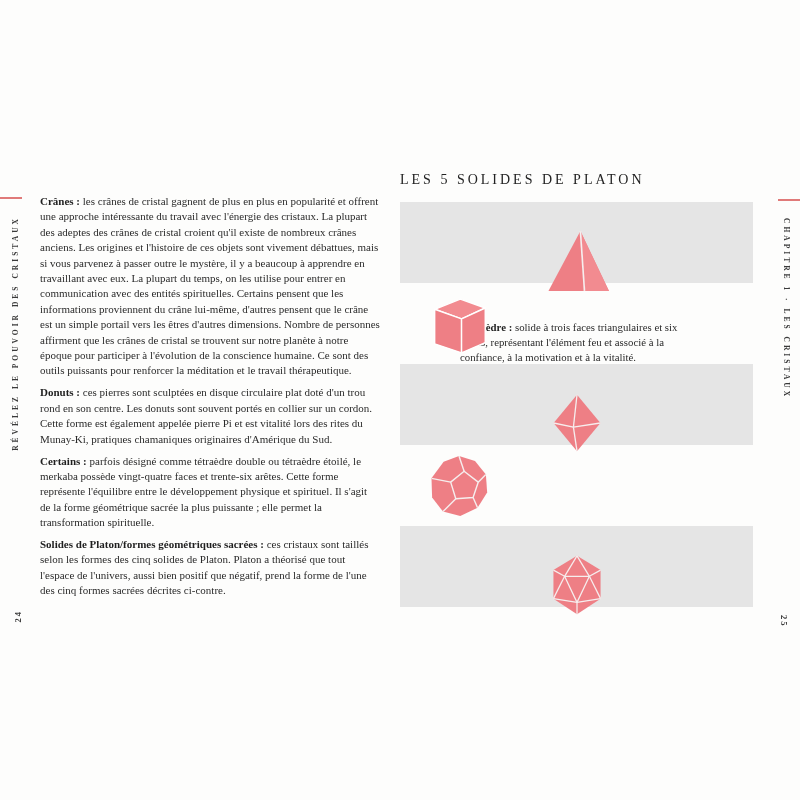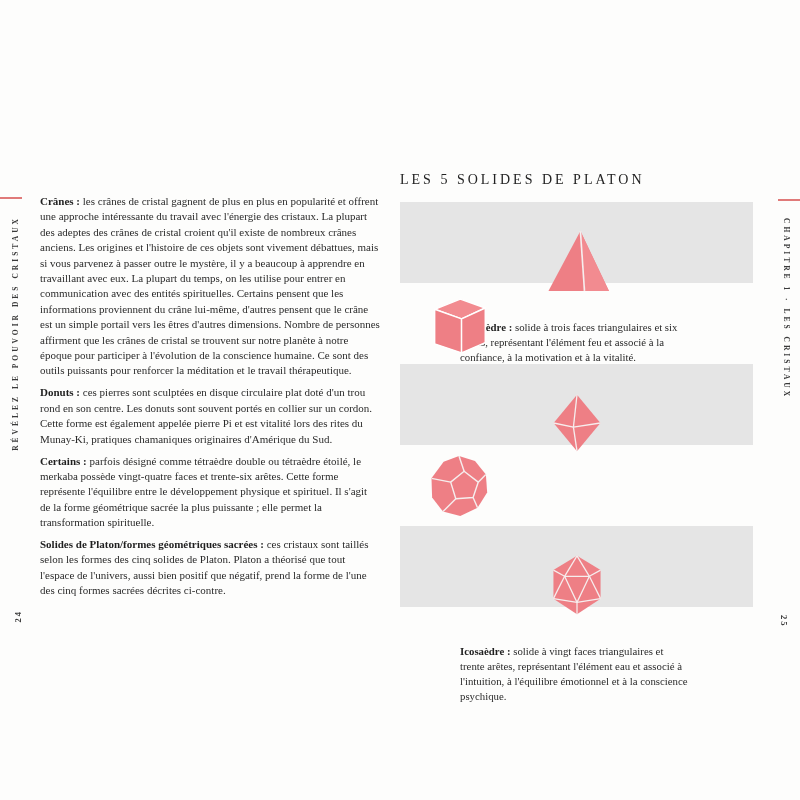--- a/index.html
+++ b/index.html
@@ -131,21 +131,20 @@
             <line x1="12" y1="26" x2="30" y2="36"></line>
             <line x1="88" y1="26" x2="70" y2="36"></line>
             <line x1="12" y1="72" x2="30" y2="36"></line>
             <line x1="88" y1="72" x2="70" y2="36"></line>
             <line x1="12" y1="72" x2="50" y2="78"></line>
             <line x1="88" y1="72" x2="50" y2="78"></line>
             <line x1="50" y1="97" x2="50" y2="78"></line>
           </g>
         </svg>
       </div>
-      <div class="solid-text"><b>Icosaèdre :</b><span> solide à vingt faces triangulaires et trente arêtes, représentant l'élément eau et associé à l'intuition, à l'équilibre émotionnel et à la conscience psychique.</span></div>
     </div>
 
   </div>
 
   <div class="rule rule-right"></div>
   <div class="vlabel vlabel-right">CHAPITRE 1 · LES CRISTAUX</div>
   <div class="pagenum pagenum-right">25</div>
 
 </div>
 

